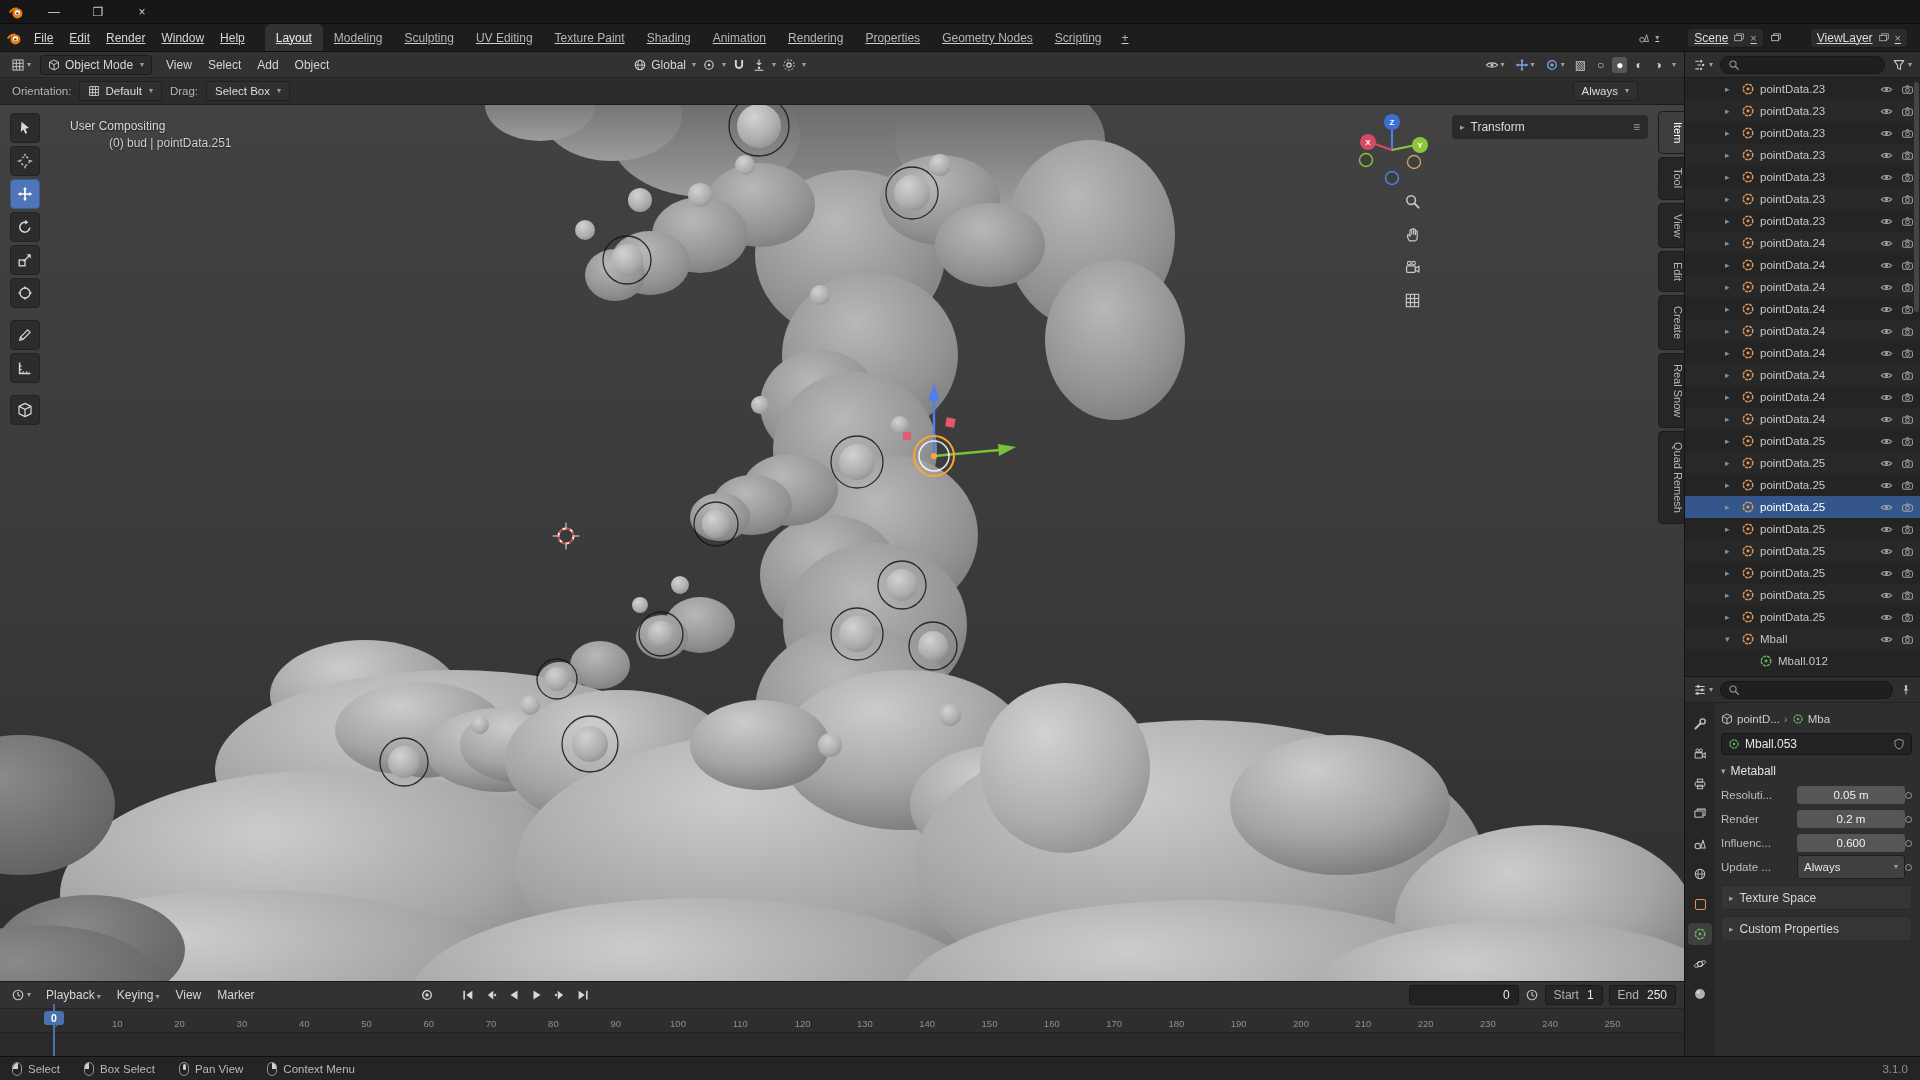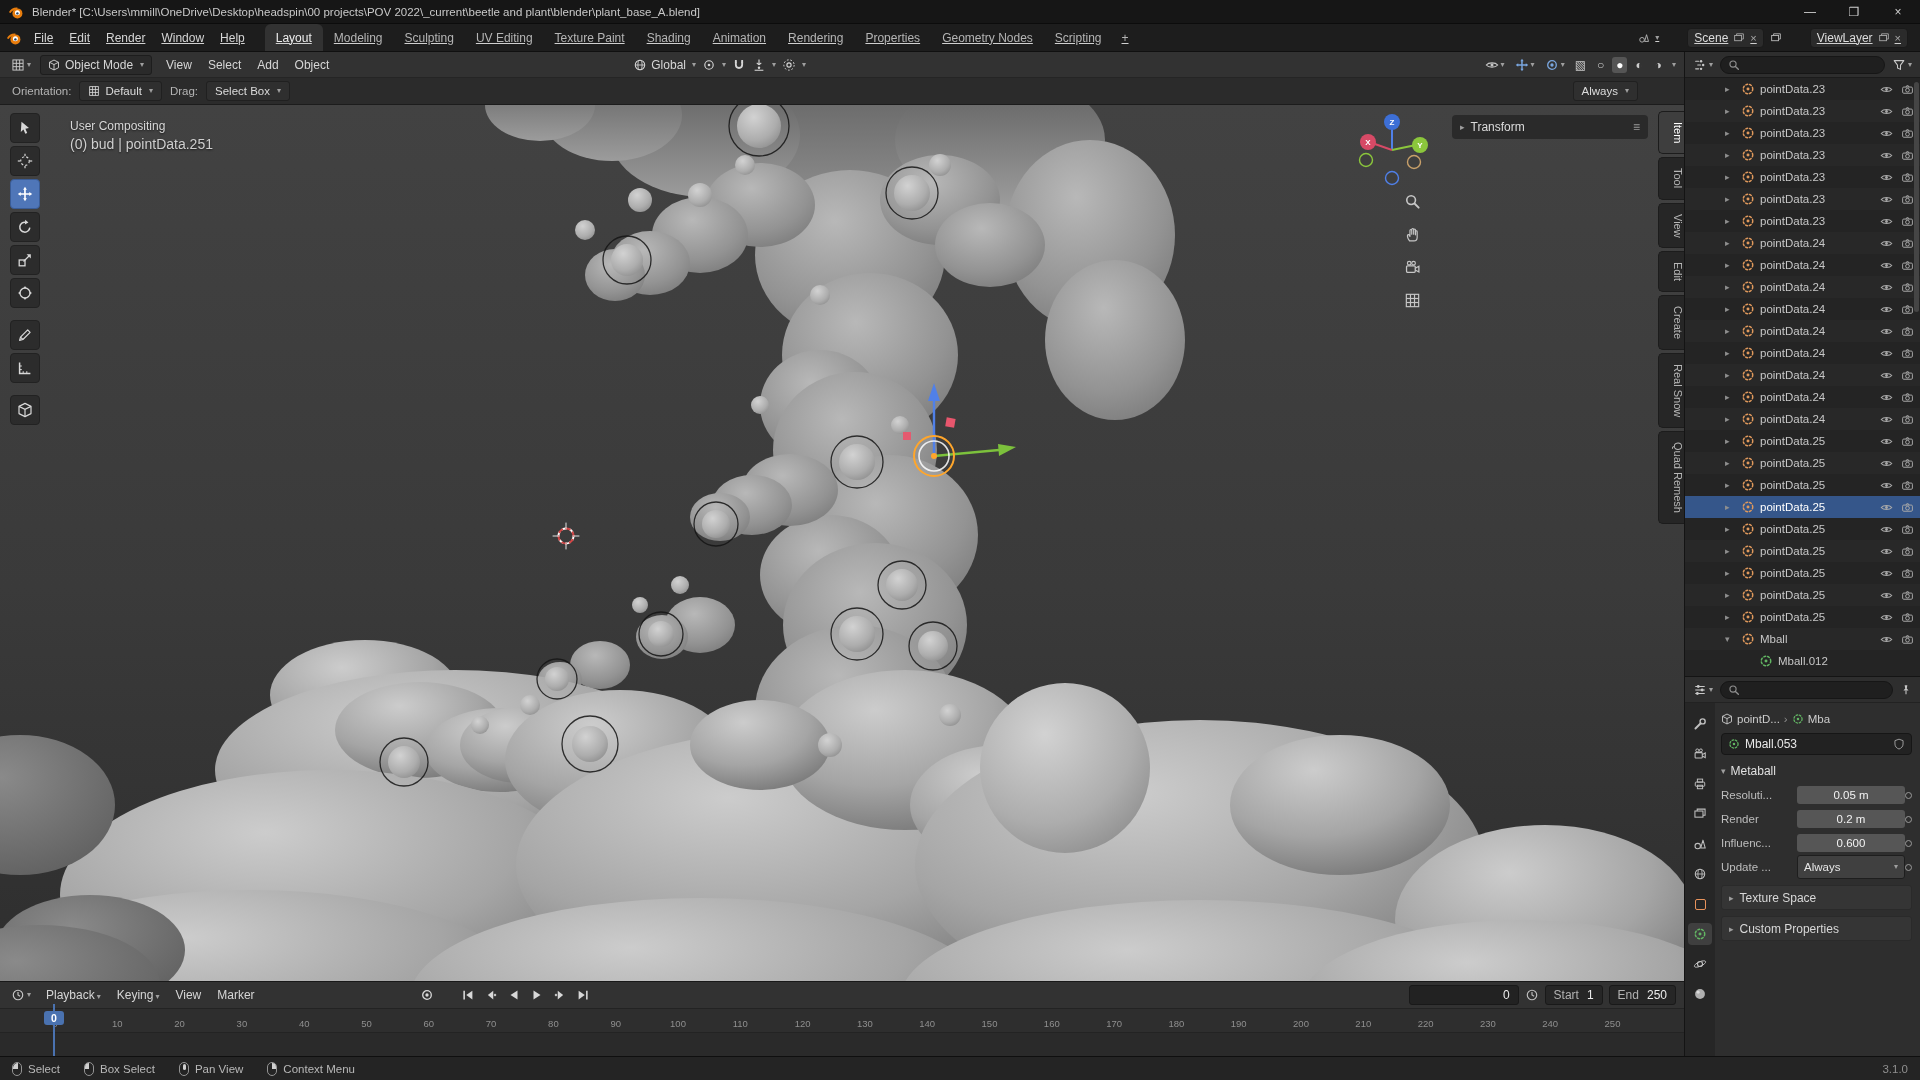--- a/index.html
+++ b/index.html
@@ -53,21 +53,21 @@
   .ts-label { color:#b4b4b4; font-size:11.5px; }
   .drop { display:flex; align-items:center; gap:5px; background:#2f2f2f; border:1px solid #202020;
     border-radius:3px; padding:2px 8px; height:20px; color:#dcdcdc; font-size:11.5px; }
   #options-drop { margin-left:auto; margin-right:34px; }
 
   #viewport { position:absolute; left:0; top:105px; width:1684px; height:876px; overflow:hidden; background:#3a3a3a; }
   #plant-svg { position:absolute; left:0; top:0; }
 
   #vp-text { position:absolute; left:70px; top:14px; text-shadow:0 1px 2px rgba(0,0,0,.6); }
   #vp-text .l1 { font-size:12px; color:#d8d8d8; }
-  #vp-text .l2 { font-size:14px; color:#cfcfcf; margin-top:3px; }
+  #vp-text .l2 { font-size:12px; color:#cfcfcf; margin-top:3px;margin-left:39px; }
 
   
   #vp-toolbar { position:absolute; left:10px; top:8px; display:flex; flex-direction:column; gap:3px; }
   .tool-btn { width:30px; height:30px; border-radius:4px; background:rgba(42,42,42,.92); border:1px solid #222;
     display:flex; align-items:center; justify-content:center; color:#d8d8d8; }
   .tool-btn.active { background:#4f76b8; border-color:#3a5c96; color:#fff; }
   .tool-gap { height:6px; }
 
   
   #transform-panel { position:absolute; left:1452px; top:10px; width:196px; height:24px;
@@ -359,21 +359,20 @@
       <circle cx="9.4" cy="9.4" r="1.2" fill="#27476b"></circle>
     </symbol>
 </svg>
 
 <div id="root">
 
   <div id="titlebar">
     <svg class="ic16">
         <use href="#sym-blender"></use>
       </svg>
-    <span class="title">Blender* [C:\Users\mmill\OneDrive\Desktop\headspin\00 projects\POV 2022\_current\beetle and plant\blender\plant_base_A.blend]</span>
     <div class="win-btns">
       <span class="win-btn">—</span>
       <span class="win-btn">❐</span>
       <span class="win-btn">×</span>
     </div>
   </div>
 
   <div id="topbar">
     <svg class="ic16" style="margin-right:4px">
         <use href="#sym-blender"></use>

